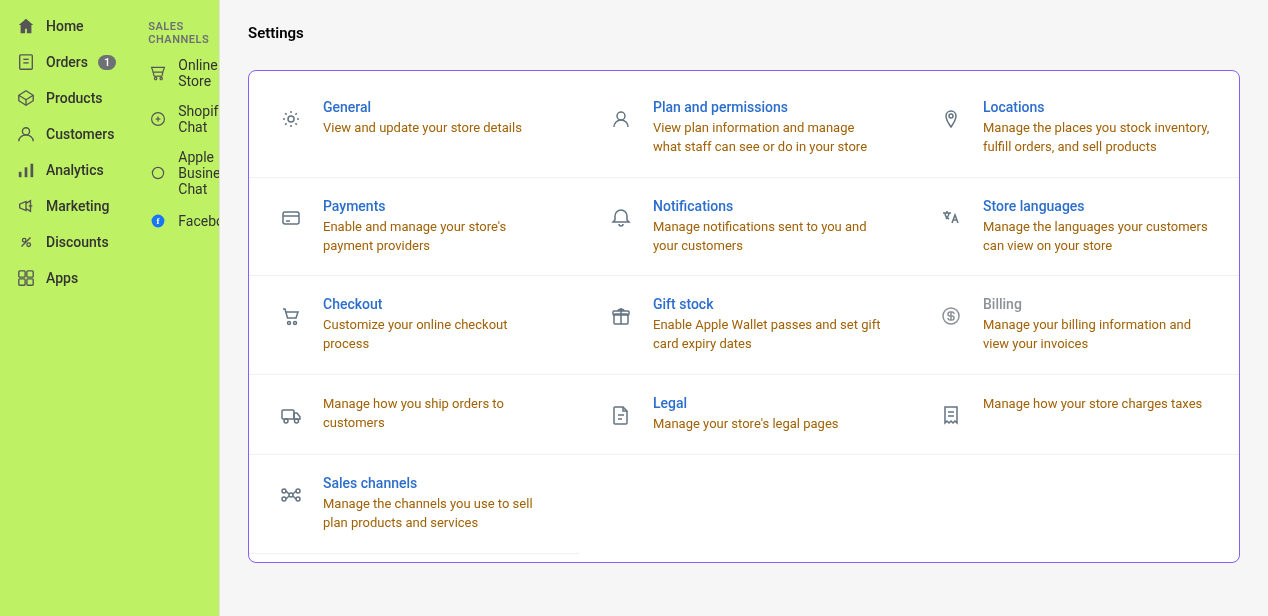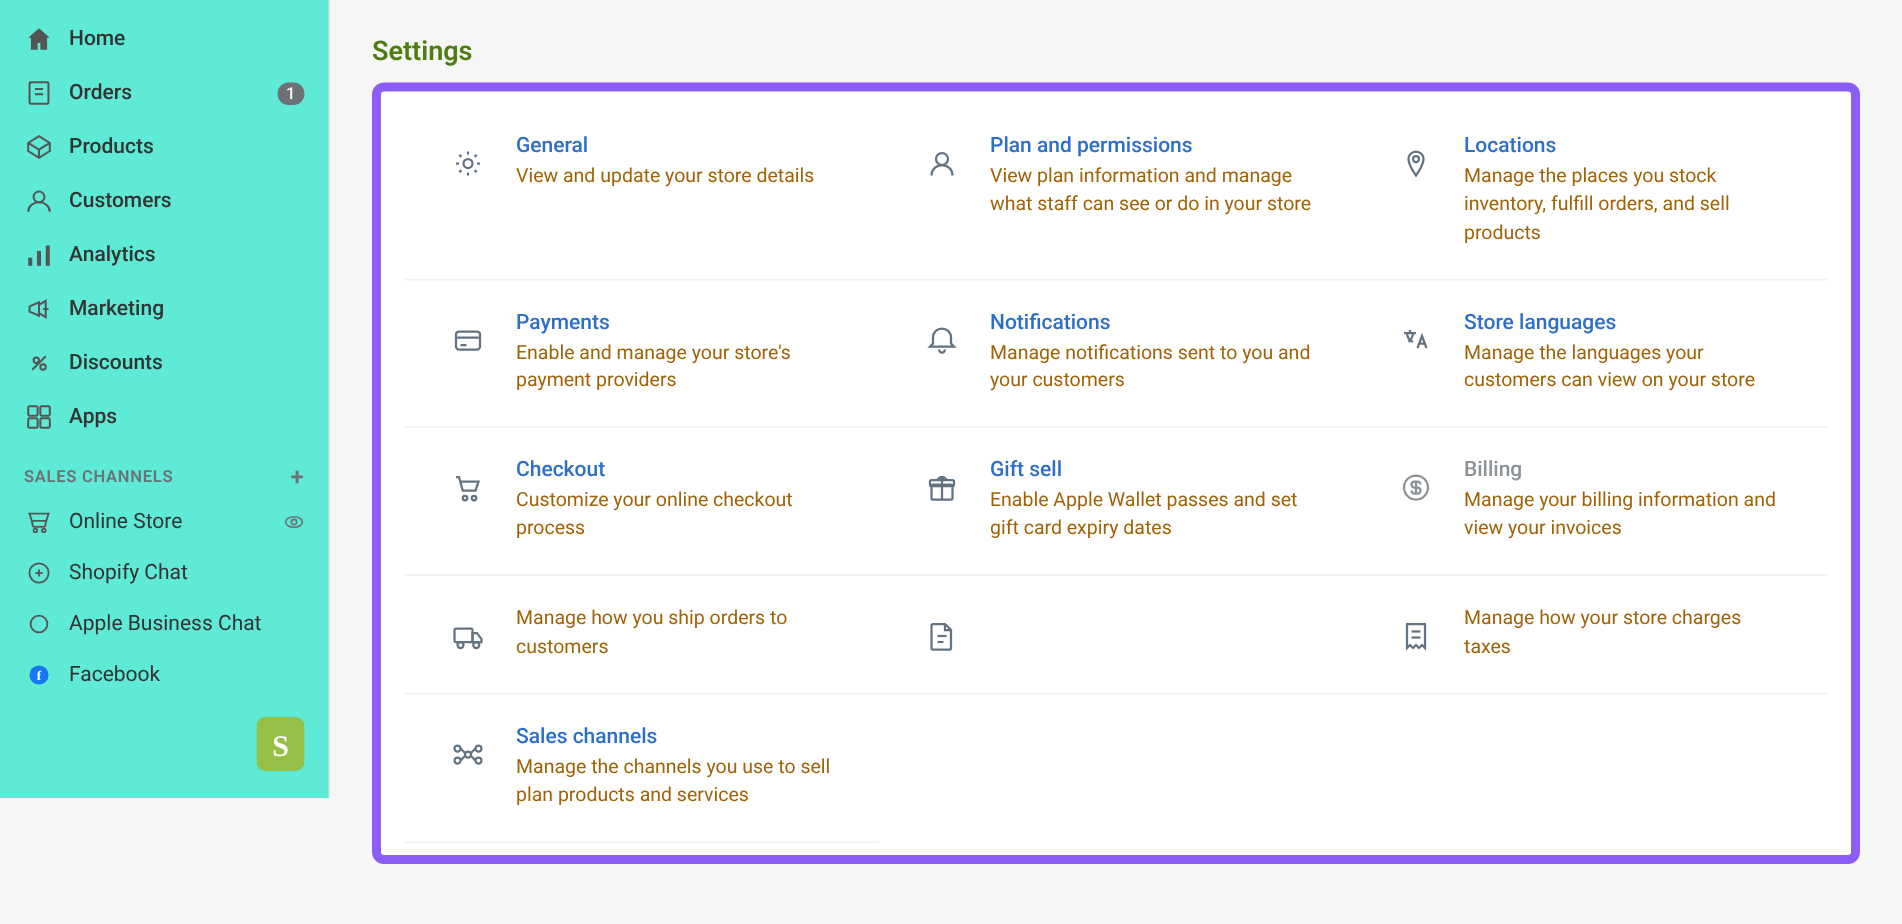--- a/index.html
+++ b/index.html
@@ -9,26 +9,25 @@
       display: flex;
       height: 616px;
       width: 1268px;
       overflow: hidden;
     }
 
     
     #sidebar {
       width: 220px;
       min-width: 220px;
-      background: #5eead4;
+      background: #bef264;
       border-right: 1px solid #e1e1e1;
       display: flex;
-      flex-direction: column;
       padding: 8px 0;
-      height: 532px;
+      height: 616px;
       overflow-y: auto;
     }
 
     .sidebar-item {
       display: flex;
       align-items: center;
       padding: 8px 16px;
       cursor: pointer;
       color: #333;
       font-size: 14px;
@@ -98,31 +97,31 @@
     }
 
     
     #main {
       flex: 1;
       padding: 24px 28px;
       overflow-y: auto;
     }
 
     #page-title {
-      font-size: 18px;
+      font-size: 15px;
       font-weight: 600;
-      color: #4d7c0f;
-      margin-bottom: 10px;
+      color: #000000;
+      margin-bottom: 28px;
     }
 
     #settings-grid-container {
       background: white;
       border-radius: 8px;
-      border: 6px solid #8b5cf6;
-      padding: 8px 16px;
+      border: 1px solid #8b5cf6;
+      padding: 8px 0;
     }
 
     #settings-grid {
       display: grid;
       grid-template-columns: repeat(3, 1fr);
       gap: 0;
     }
 
     .settings-item {
       display: flex;
@@ -422,21 +421,21 @@
     <div class="settings-icon-wrap" style="color:#637381">
       <svg width="20" height="20" viewBox="0 0 20 20" fill="none" stroke="currentColor" stroke-width="1.5">
               <rect x="3" y="8" width="14" height="10" rx="1"></rect>
               <rect x="2" y="5" width="16" height="4" rx="1"></rect>
               <path d="M10 5V18"></path>
               <path d="M7 5c0-2 6-3 3 0"></path>
               <path d="M13 5c0-2-6-3-3 0"></path>
             </svg>
     </div>
     <div class="settings-item-content">
-      <div class="settings-item-title">Gift sell</div>
+      <div class="settings-item-title">Gift stock</div>
       <div class="settings-item-desc">Enable Apple Wallet passes and set gift card expiry dates</div>
     </div>
   </div>
         <div class="settings-item">
     <div class="settings-icon-wrap" style="color:#8c9196">
       <svg width="20" height="20" viewBox="0 0 20 20" fill="none" stroke="currentColor" stroke-width="1.5">
               <circle cx="10" cy="10" r="8"></circle>
               <line x1="10" y1="6" x2="10" y2="14"></line>
               <path d="M13 8c0-1.1-.9-2-2-2H9a2 2 0 0 0 0 4h2a2 2 0 0 1 0 4H9c-1.1 0-2-.9-2-2"></path>
             </svg>
@@ -460,20 +459,24 @@
     </div>
   </div>
         <div class="settings-item">
     <div class="settings-icon-wrap" style="color:#637381">
       <svg width="20" height="20" viewBox="0 0 20 20" fill="none" stroke="currentColor" stroke-width="1.5">
               <path d="M4 2h8l4 4v12a1 1 0 0 1-1 1H4a1 1 0 0 1-1-1V3a1 1 0 0 1 1-1z"></path>
               <polyline points="12,2 12,6 16,6"></polyline>
               <line x1="7" y1="10" x2="13" y2="10"></line>
               <line x1="7" y1="14" x2="11" y2="14"></line>
             </svg>
+    </div>
+    <div class="settings-item-content">
+      <div class="settings-item-title">Legal</div>
+      <div class="settings-item-desc">Manage your store's legal pages</div>
     </div>
   </div>
         <div class="settings-item">
     <div class="settings-icon-wrap" style="color:#637381">
       <svg width="20" height="20" viewBox="0 0 20 20" fill="none" stroke="currentColor" stroke-width="1.5">
               <path d="M4 2h12v16l-2-2-2 2-2-2-2 2-2-2-2 2V2z"></path>
               <line x1="7" y1="7" x2="13" y2="7"></line>
               <line x1="7" y1="11" x2="13" y2="11"></line>
             </svg>
     </div>

